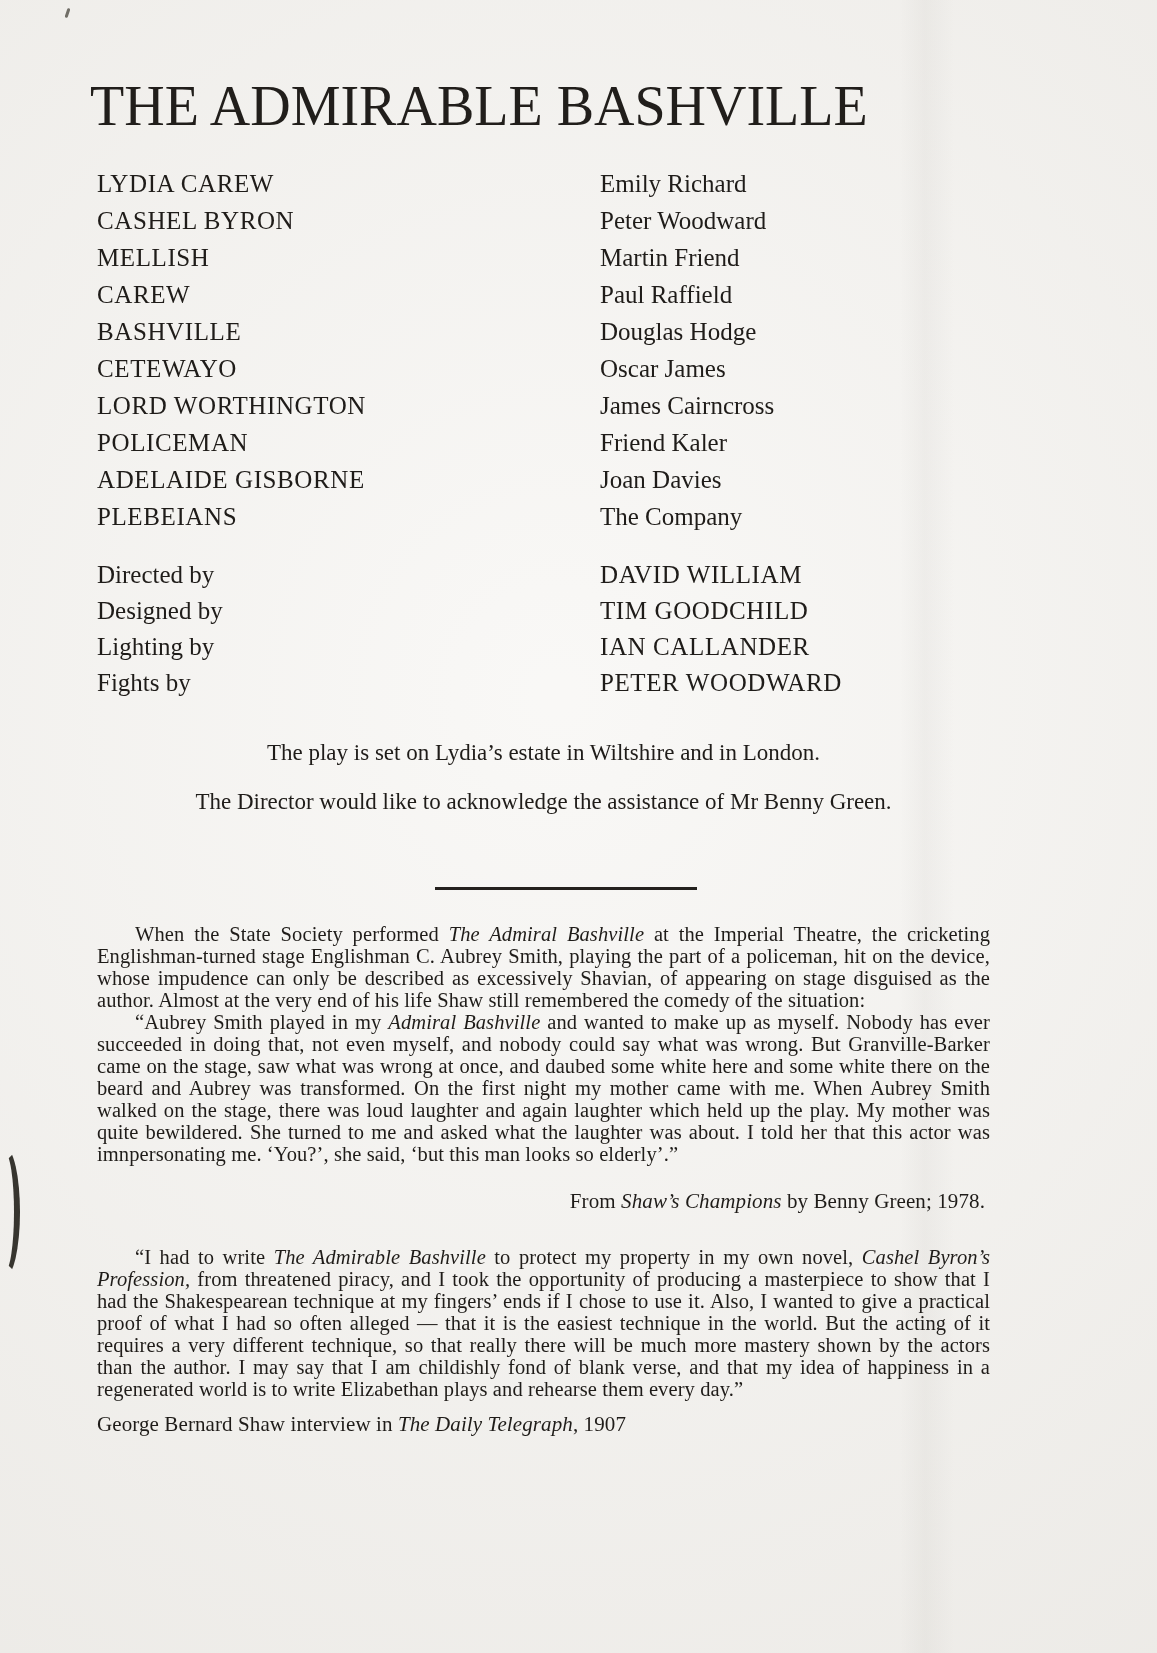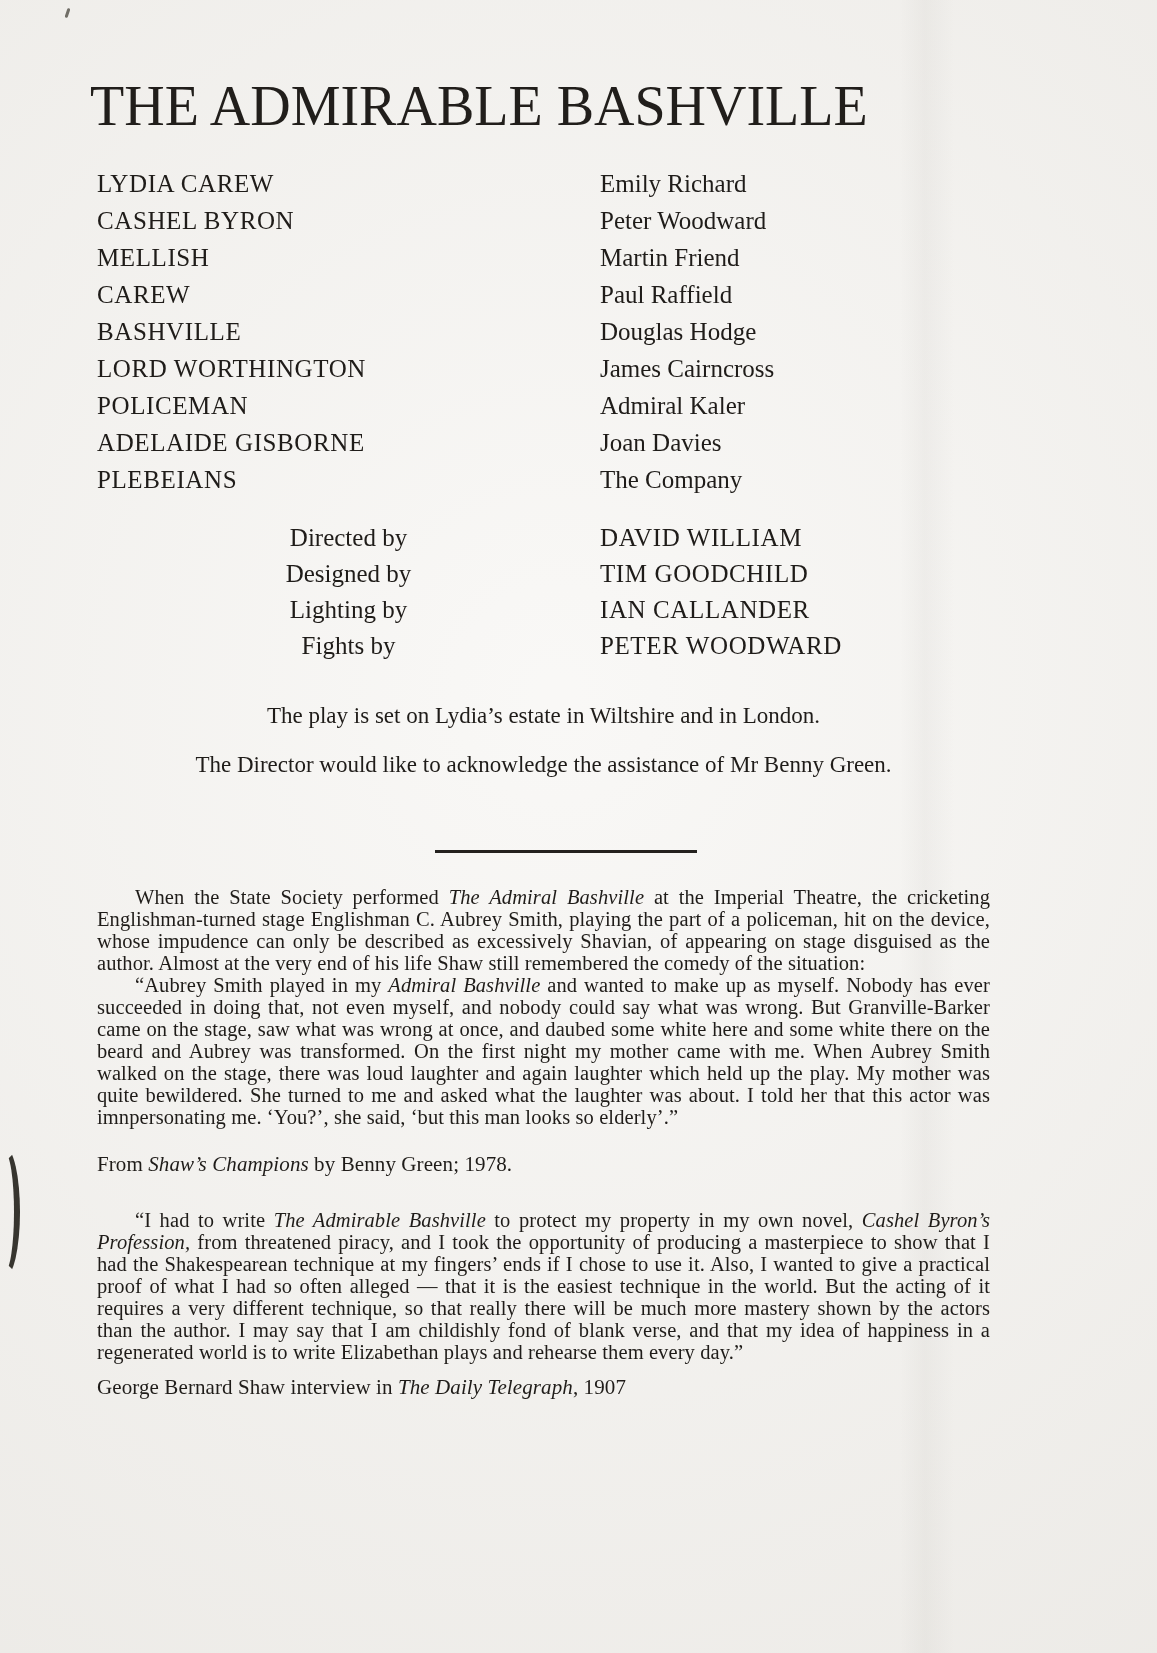--- a/index.html
+++ b/index.html
@@ -32,21 +32,21 @@
     line-height: 1.15;
   }
 
   .cast { margin-top: 29px; }
   .cast-row { display: flex; line-height: 37px; font-size: 25px; }
   .cast-row .role { width: 503px; letter-spacing: 0.6px; }
   .cast-row .actor { flex: 1; }
 
   .credits { margin-top: 22px; }
   .credit-row { display: flex; line-height: 36px; font-size: 25px; }
-  .credit-row .label { width: 503px; text-align: center; }
+  .credit-row .label { width: 503px; }
   .credit-row .name { flex: 1; letter-spacing: 0.6px; }
 
   .center-line { text-align: center; font-size: 23px; line-height: 30px; }
   .setting { margin-top: 37px; }
   .ack { margin-top: 19px; }
 
   .rule {
     margin-top: 70px;
     margin-left: 338px;
     width: 262px; height: 3px;
@@ -56,21 +56,21 @@
   .notes { margin-top: 33px; }
   .note {
     margin: 0;
     font-size: 20.5px;
     line-height: 22px;
     text-align: justify;
     letter-spacing: 0.1px;
   }
   .note.indent { text-indent: 38px; }
   .attribution { font-size: 21px; line-height: 24px; }
-  .attribution.right { margin-top: 24px; padding-right: 5px; }
+  .attribution.right { text-align: right; margin-top: 24px; padding-right: 5px; }
   .attribution.left  { text-align: left; margin-top: 12px; }
   .quote2 { margin-top: 33px; }
 
   
   .scan-mark {
     position: absolute;
     left: -107px; top: 1145px;
     width: 18px; height: 118px;
     border: 6px solid transparent;
     border-right-color: #17150f;
@@ -115,26 +115,30 @@
     </div>
     <div class="cast-row">
       <span class="role">CAREW</span>
       <span class="actor">Paul Raffield</span>
     </div>
     <div class="cast-row">
       <span class="role">BASHVILLE</span>
       <span class="actor">Douglas Hodge</span>
     </div>
     <div class="cast-row">
+      <span class="role">CETEWAYO</span>
+      <span class="actor">Oscar James</span>
+    </div>
+    <div class="cast-row">
       <span class="role">LORD WORTHINGTON</span>
       <span class="actor">James Cairncross</span>
     </div>
     <div class="cast-row">
       <span class="role">POLICEMAN</span>
-      <span class="actor">Admiral Kaler</span>
+      <span class="actor">Friend Kaler</span>
     </div>
     <div class="cast-row">
       <span class="role">ADELAIDE GISBORNE</span>
       <span class="actor">Joan Davies</span>
     </div>
     <div class="cast-row">
       <span class="role">PLEBEIANS</span>
       <span class="actor">The Company</span>
     </div>
   </section>

